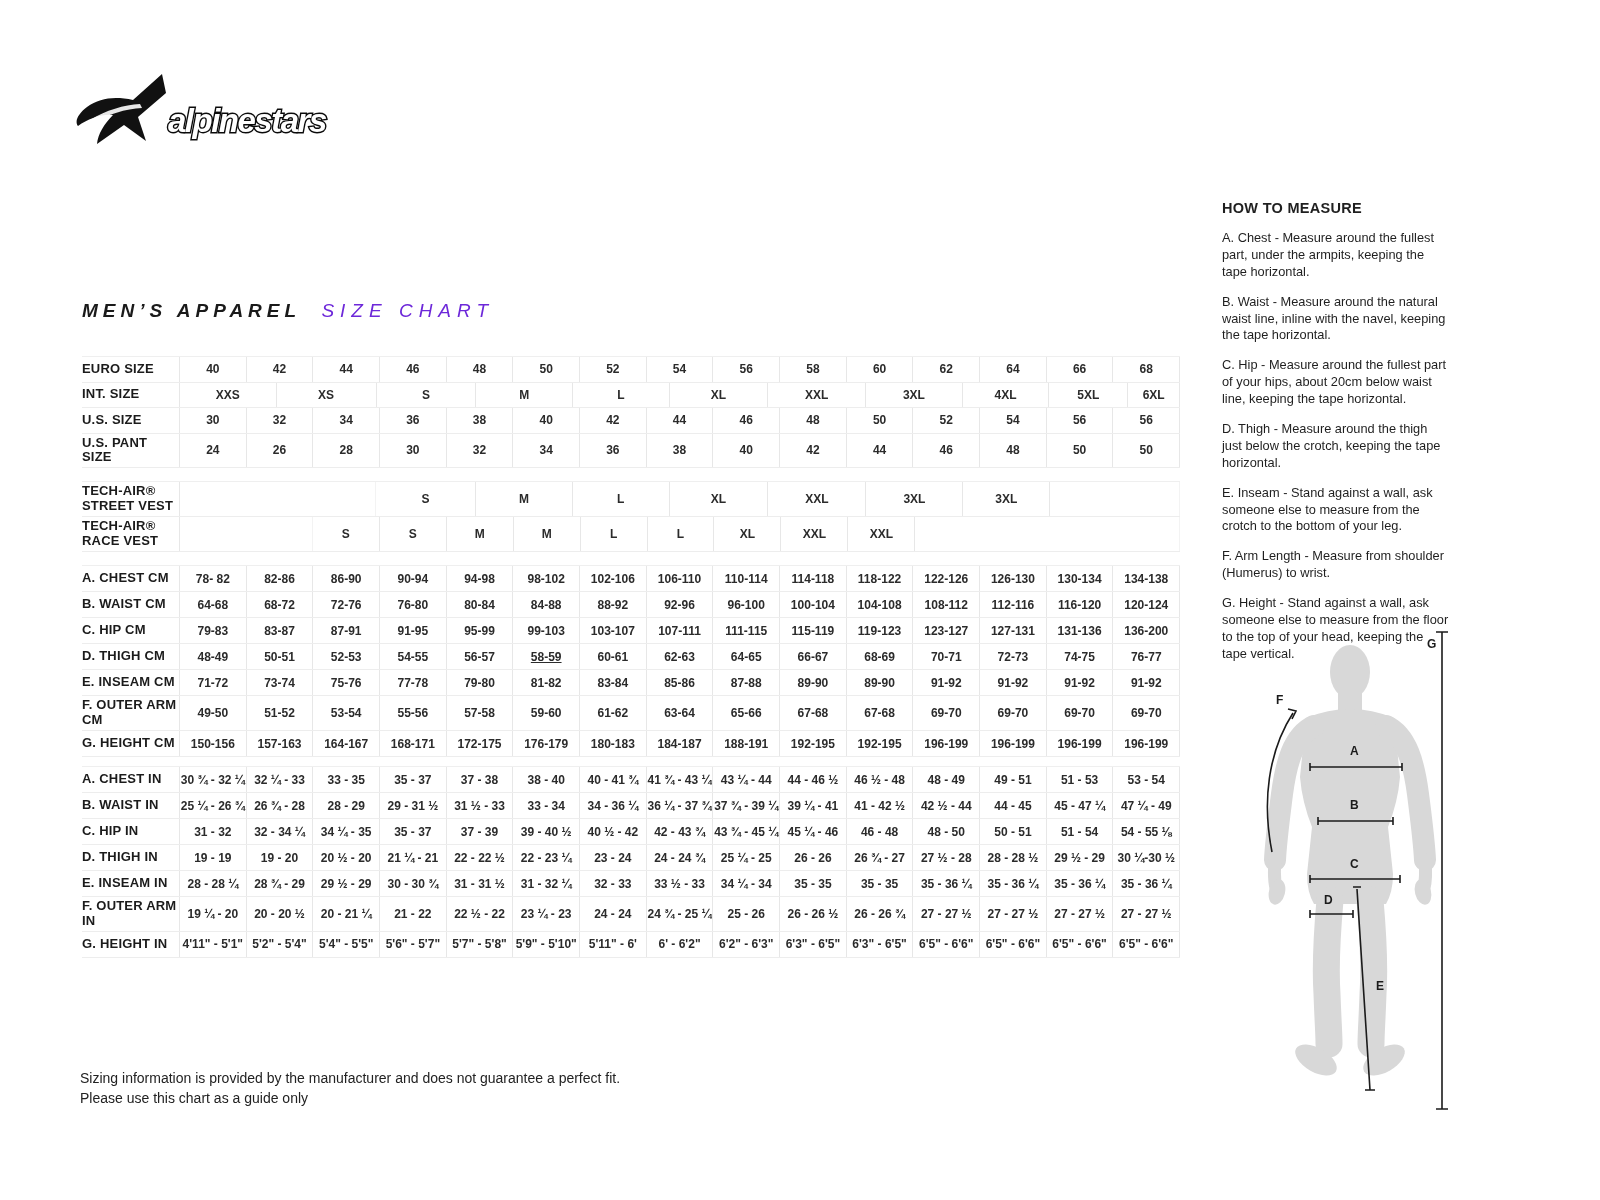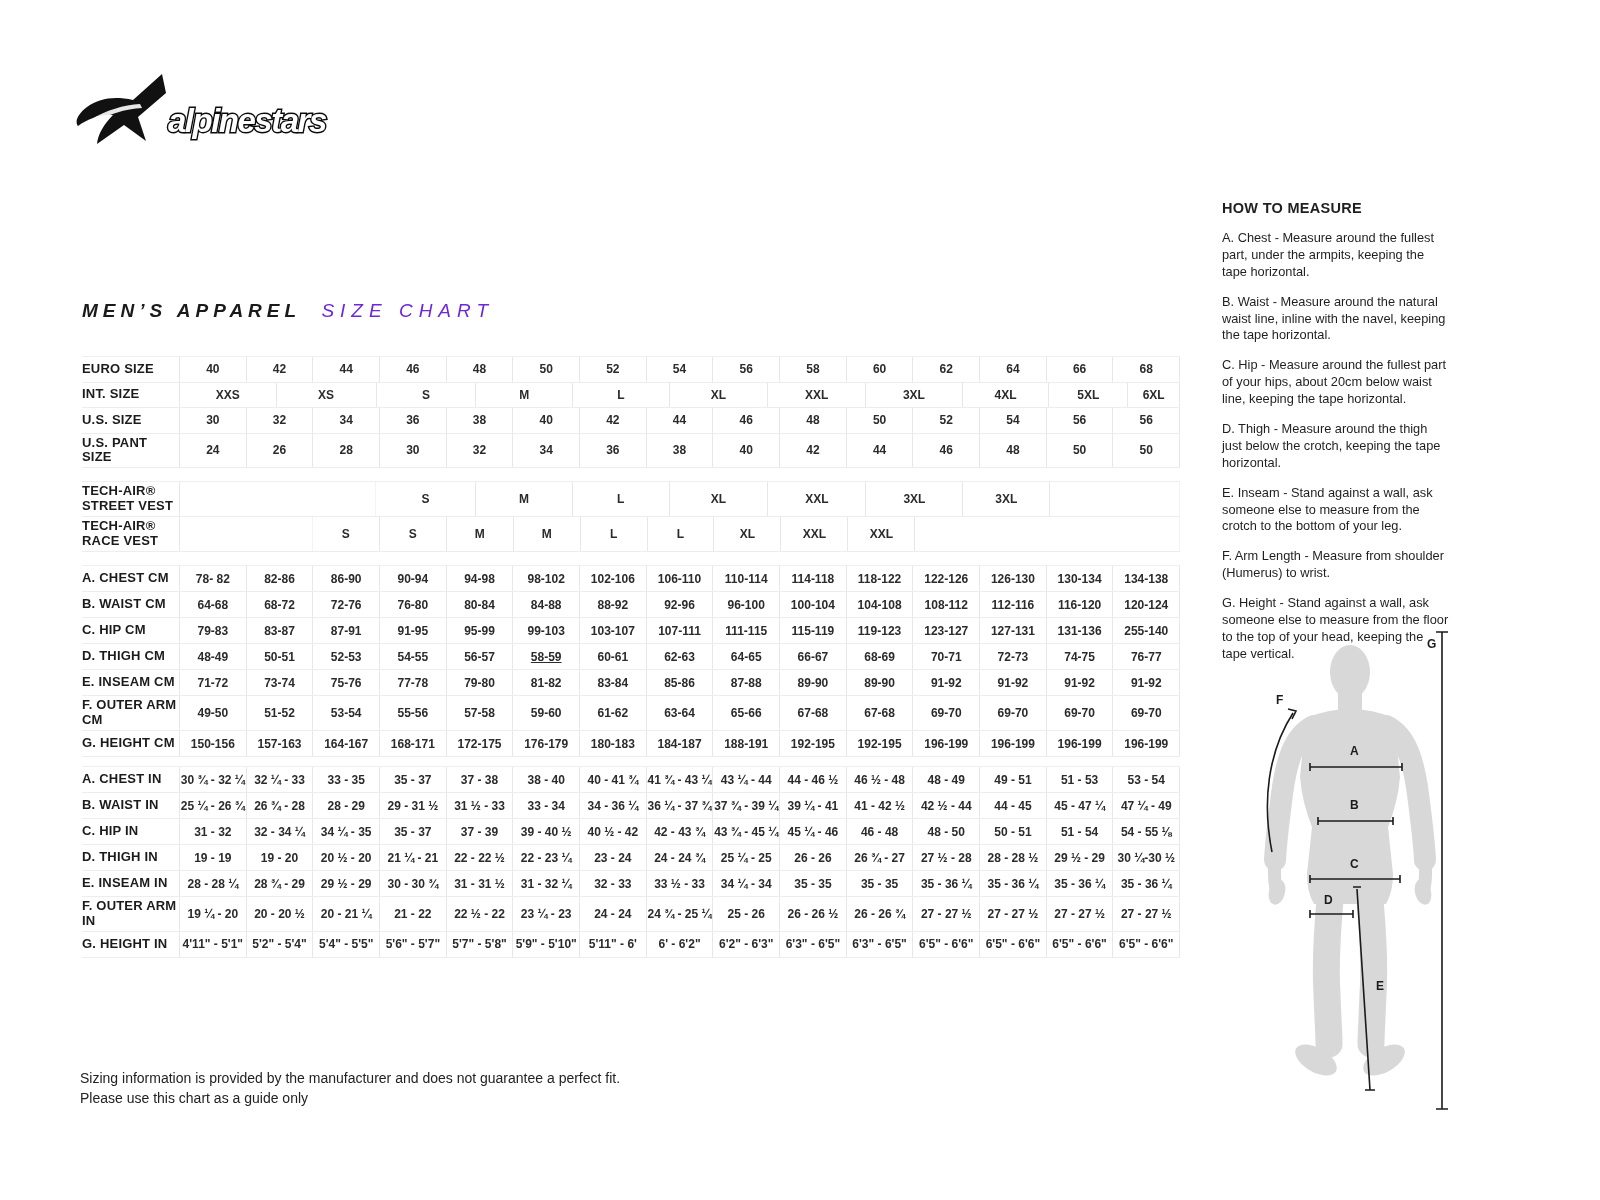--- a/index.html
+++ b/index.html
@@ -229,21 +229,21 @@
           <div class="tcell" style="flex-grow: 1;">95-99</div>
           <div class="tcell" style="flex-grow: 1;">99-103</div>
           <div class="tcell" style="flex-grow: 1;">103-107</div>
           <div class="tcell" style="flex-grow: 1;">107-111</div>
           <div class="tcell" style="flex-grow: 1;">111-115</div>
           <div class="tcell" style="flex-grow: 1;">115-119</div>
           <div class="tcell" style="flex-grow: 1;">119-123</div>
           <div class="tcell" style="flex-grow: 1;">123-127</div>
           <div class="tcell" style="flex-grow: 1;">127-131</div>
           <div class="tcell" style="flex-grow: 1;">131-136</div>
-          <div class="tcell" style="flex-grow: 1;">255-140</div>
+          <div class="tcell" style="flex-grow: 1;">136-200</div>
         </div>
       </div>
       <div class="trow">
         <div class="tlabel">D. THIGH CM</div>
         <div class="tcells">
           <div class="tcell" style="flex-grow: 1;">48-49</div>
           <div class="tcell" style="flex-grow: 1;">50-51</div>
           <div class="tcell" style="flex-grow: 1;">52-53</div>
           <div class="tcell" style="flex-grow: 1;">54-55</div>
           <div class="tcell" style="flex-grow: 1;">56-57</div>

